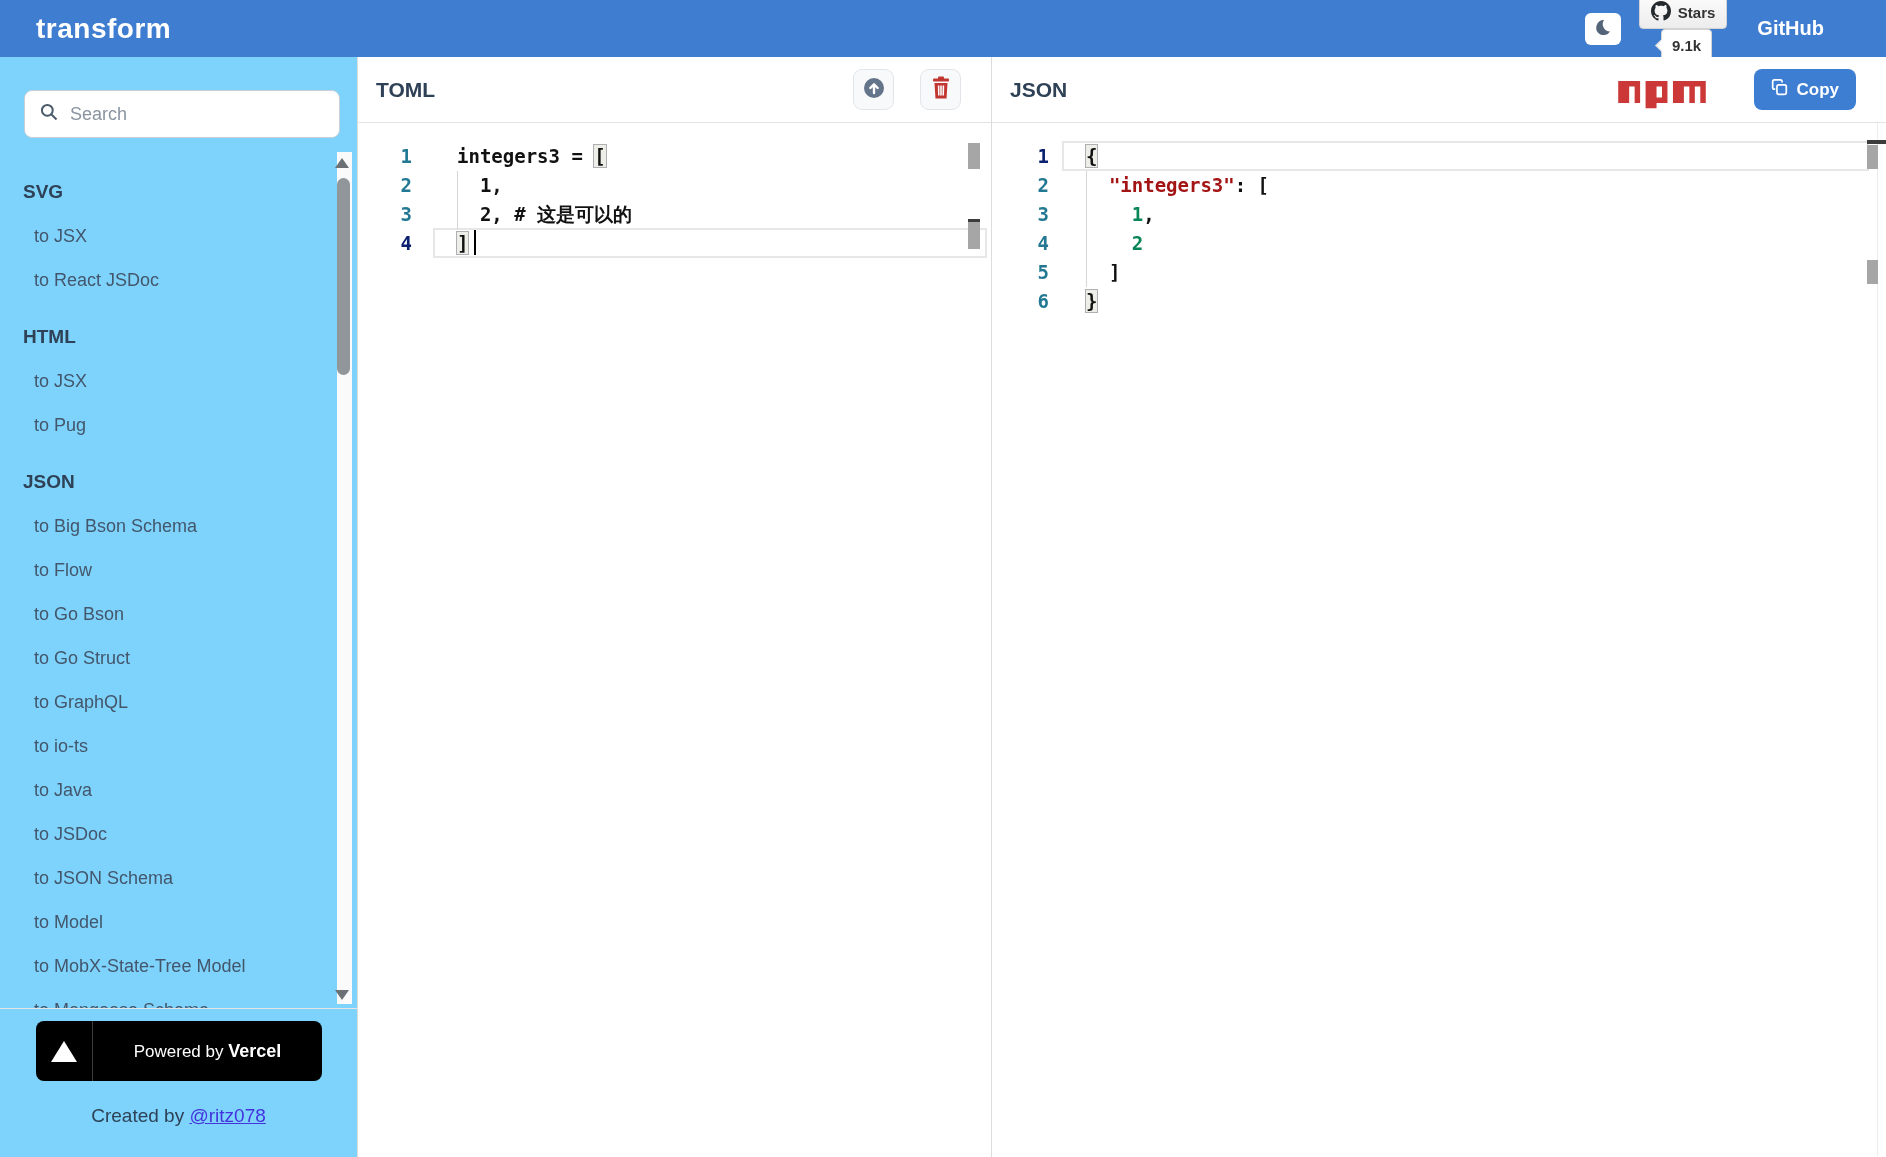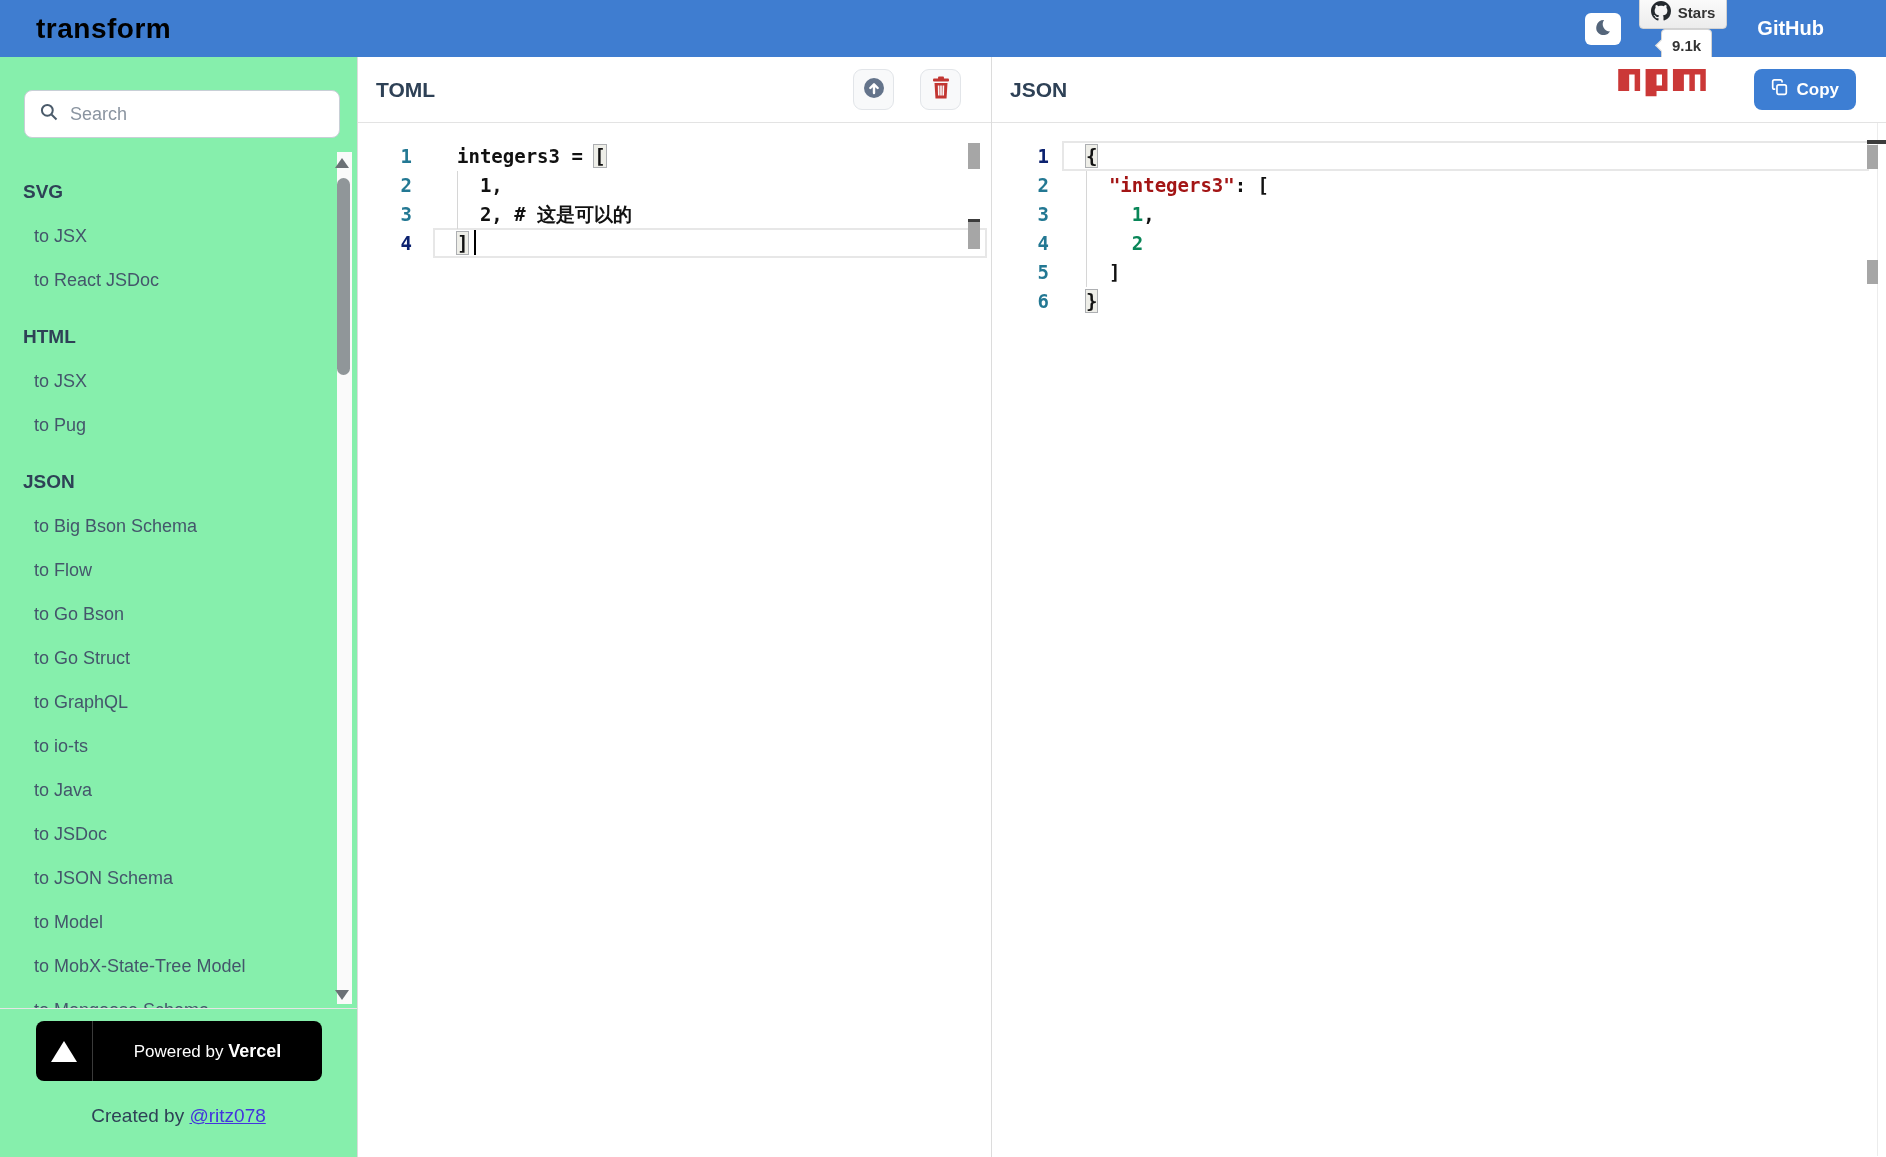--- a/index.html
+++ b/index.html
@@ -1,38 +1,38 @@
 <!DOCTYPE html>
 <html style="--header_blue: #3F7DD0; --copy_blue: #3D7ED3; --npm_red: #CB3837; --trash_red: #C23632; --key_red: #A31515; --num_green: #098658; --line_num: #237893; --line_num_active: #0B216F; --navy: #2E4156; --item_navy: #44566B; --link_indigo: #4433DD;"><head>
 <meta charset="utf-8">
 <style>
   * { margin:0; padding:0; box-sizing:border-box; }
   html,body { width:1886px; height:1157px; background:#fff; font-family:"Liberation Sans", sans-serif; overflow:hidden; }
 
   
   .app-header { position:absolute; left:0; top:0; width:1886px; height:57px;
     background:var(--header_blue,#3F7DD0); display:flex; align-items:center; }
-  .logo { color:#000000; font-size:28px; font-weight:bold; letter-spacing:.5px; margin-left:36px; }
+  .logo { color:#ffffff; font-size:28px; font-weight:bold; letter-spacing:.5px; margin-left:36px; }
   .header-right { position:absolute; right:62px; top:0; height:57px; display:flex; align-items:center; }
   .moon-btn { width:36px; height:32px; background:#fff; border:none; border-radius:6px;
     display:flex; align-items:center; justify-content:center; cursor:pointer; }
   .gh-widget { display:flex; align-items:center; margin-left:18px;flex-direction:column; }
   .gh-stars-btn { display:flex; align-items:center; gap:7px; padding:4px 11px; height:33px;
     background:linear-gradient(#fcfcfc,#ececec); border:1px solid #d2d2d2; border-radius:4px;
     font-size:15px; font-weight:bold; color:#333; cursor:pointer; }
   .gh-count { position:relative; margin-left:7px; height:33px; display:flex; align-items:center;
     background:#fff; border:1px solid #d4d4d4; border-radius:4px; padding:0 10px;
     font-size:15px; font-weight:bold; color:#333; cursor:pointer; }
   .gh-count:before { content:""; position:absolute; left:-5px; top:11px; width:8px; height:8px;
     background:#fff; border-left:1px solid #d4d4d4; border-bottom:1px solid #d4d4d4; transform:rotate(45deg); }
   .gh-link { color:#fff; font-size:20px; font-weight:600; margin-left:30px; text-decoration:none; }
 
   
   .sidebar { position:absolute; left:0; top:57px; width:358px; height:1100px;
-    border-right:1px solid #dcdcdc; background:#86efac; }
+    border-right:1px solid #dcdcdc; background:#7dd3fc; }
   .search-box { position:absolute; left:24px; top:33px; width:316px; height:48px;
     border:1px solid #c8cfd6; border-radius:8px; display:flex; align-items:center; padding:0 14px; background:#fff; }
   .search-box input { border:none; outline:none; font-size:18px; color:#333; margin-left:11px; width:250px;
     font-family:"Liberation Sans", sans-serif; }
   .search-box input::placeholder { color:#8a94a0; }
   .nav { position:absolute; left:0; top:81px; width:357px; height:870px; overflow:hidden; }
   .nav-section-title { font-size:19px; font-weight:bold; color:var(--navy,#2E4156);
     line-height:44px; padding-left:23px; margin-top:13px; }
   .nav-section:first-child .nav-section-title { margin-top:32px; }
   .nav-item { font-size:18px; color:var(--item_navy,#44566B); line-height:44px; padding-left:34px; cursor:pointer; }
@@ -55,21 +55,21 @@
   .created-by { position:absolute; left:0; top:1048px; width:357px; text-align:center;
     font-size:19px; color:var(--navy,#2E4156); }
   .created-by a { color:var(--link_indigo,#4433DD); text-decoration:underline; }
 
   
   .panel { position:absolute; top:57px; height:1100px; background:#fff; }
   .panel-toml { left:358px; width:633px; }
   .panel-json { left:991px; width:895px; border-left:1px solid #dcdcdc; }
   .panel-header { position:relative; height:66px; border-bottom:1px solid #e3e3e3; display:flex; align-items:center; }
   .panel-title { font-size:21px; font-weight:bold; color:var(--navy,#2E4156); margin-left:18px; }
-  .panel-actions { position:absolute; right:30px; display:flex; align-items:flex-start; gap:26px; }
+  .panel-actions { position:absolute; right:30px; display:flex; align-items:flex-end; gap:26px; }
   .icon-btn { width:41px; height:41px; background:#f8f9fa; border:1px solid #e2e5e9; border-radius:9px;
     display:flex; align-items:center; justify-content:center; cursor:pointer; }
   .copy-btn { height:41px; background:var(--copy_blue,#3D7ED3); color:#fff; border:none; border-radius:8px;
     display:flex; align-items:center; gap:9px; padding:0 17px; font-size:17px; font-weight:bold;
     font-family:"Liberation Sans", sans-serif; cursor:pointer; }
 
   
   .editor-wrap { position:relative; height:1033px; overflow:hidden; cursor:text; }
   .editor { position:relative; padding-top:19px;
     font-family:"DejaVu Sans Mono", monospace; font-size:19px; font-weight:600; }

